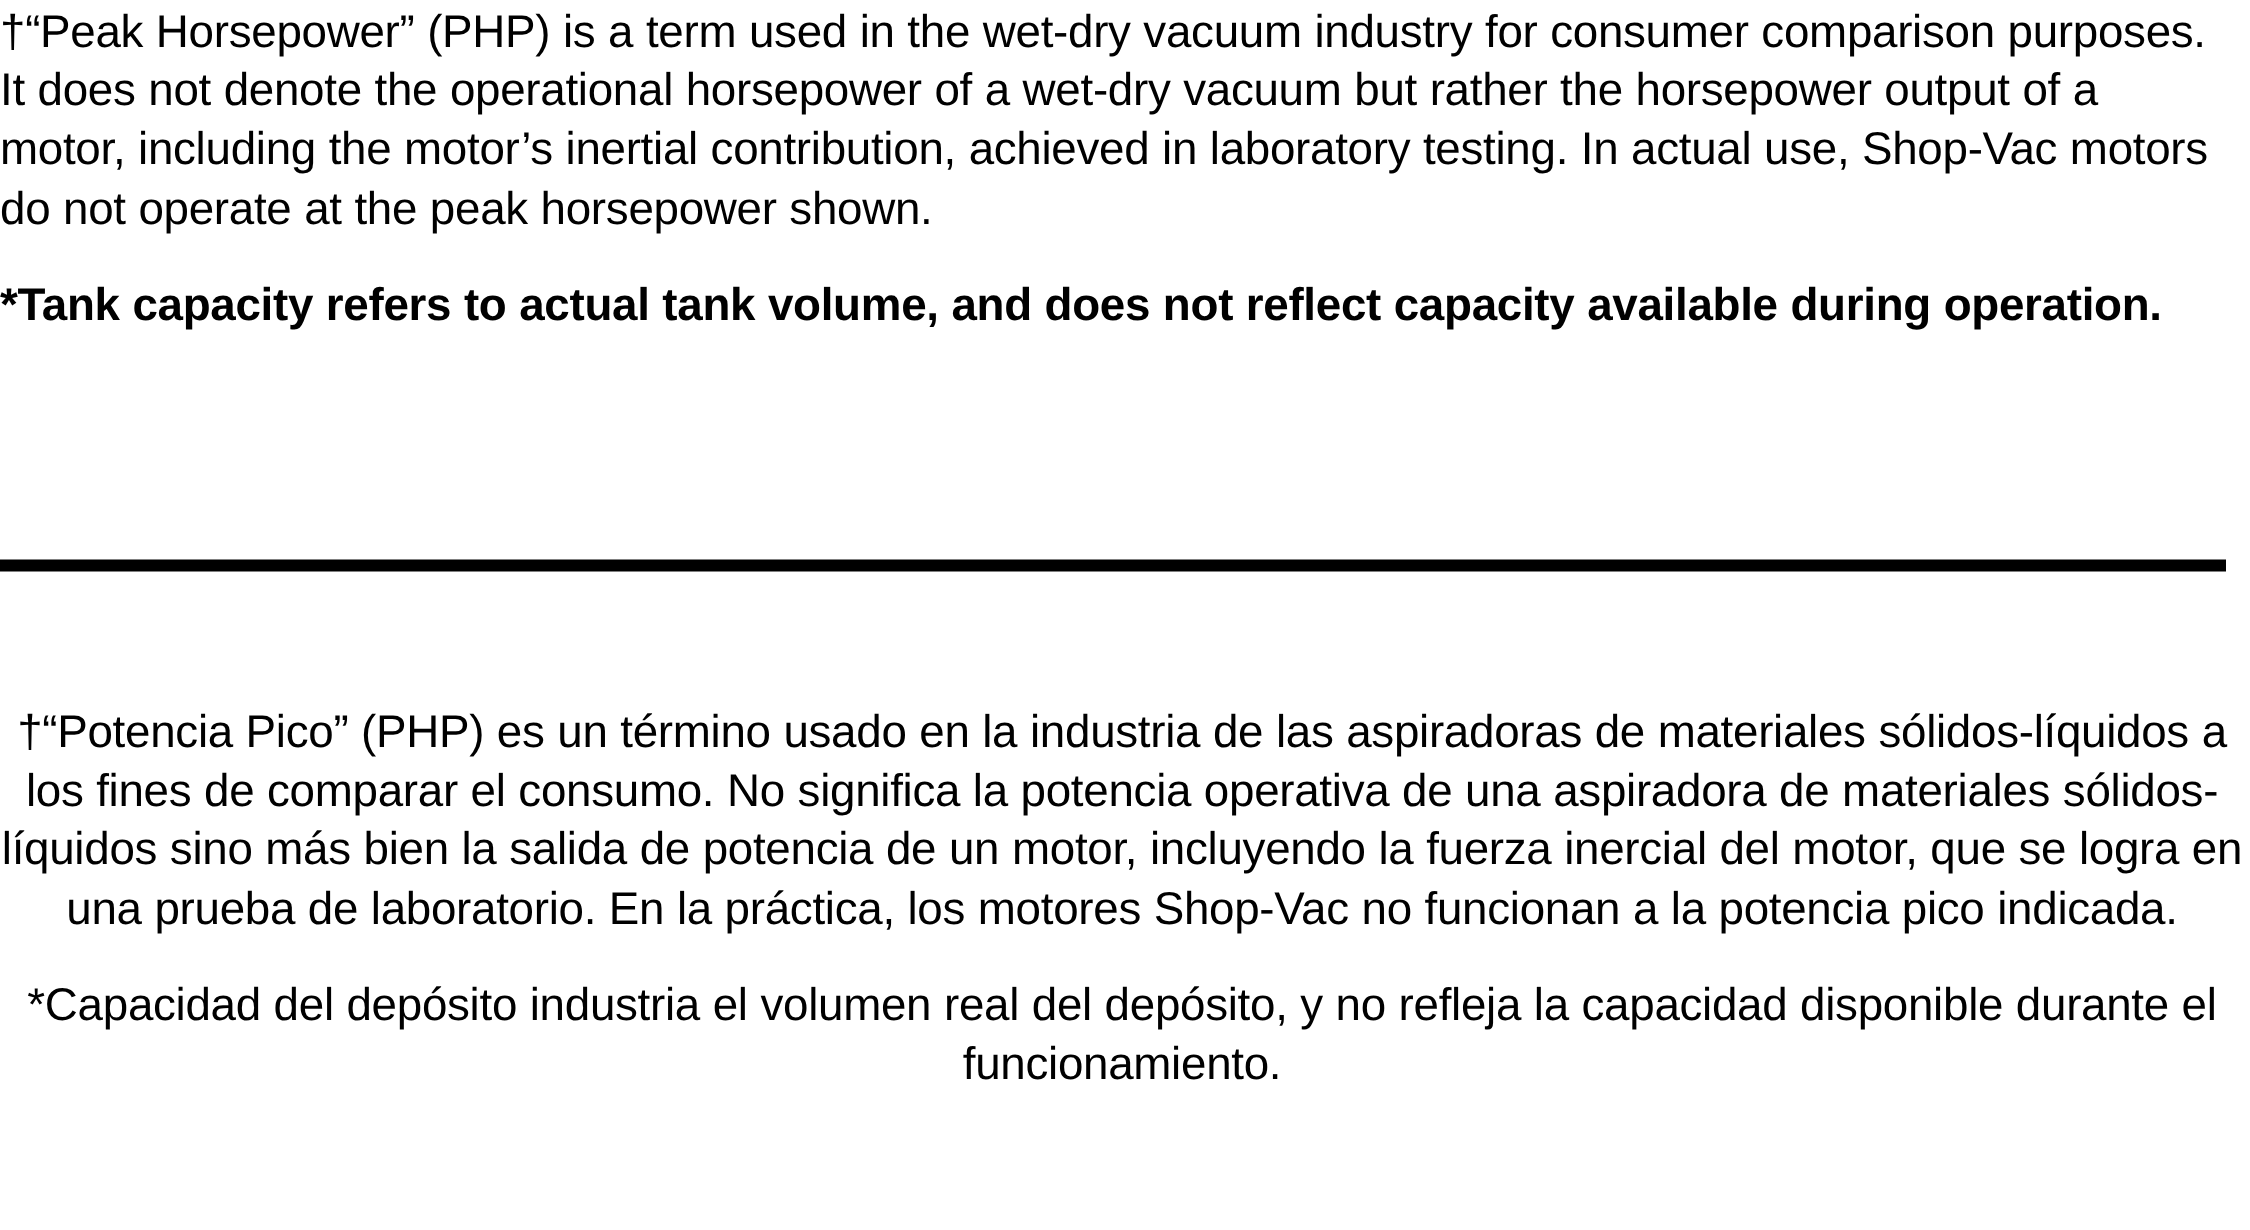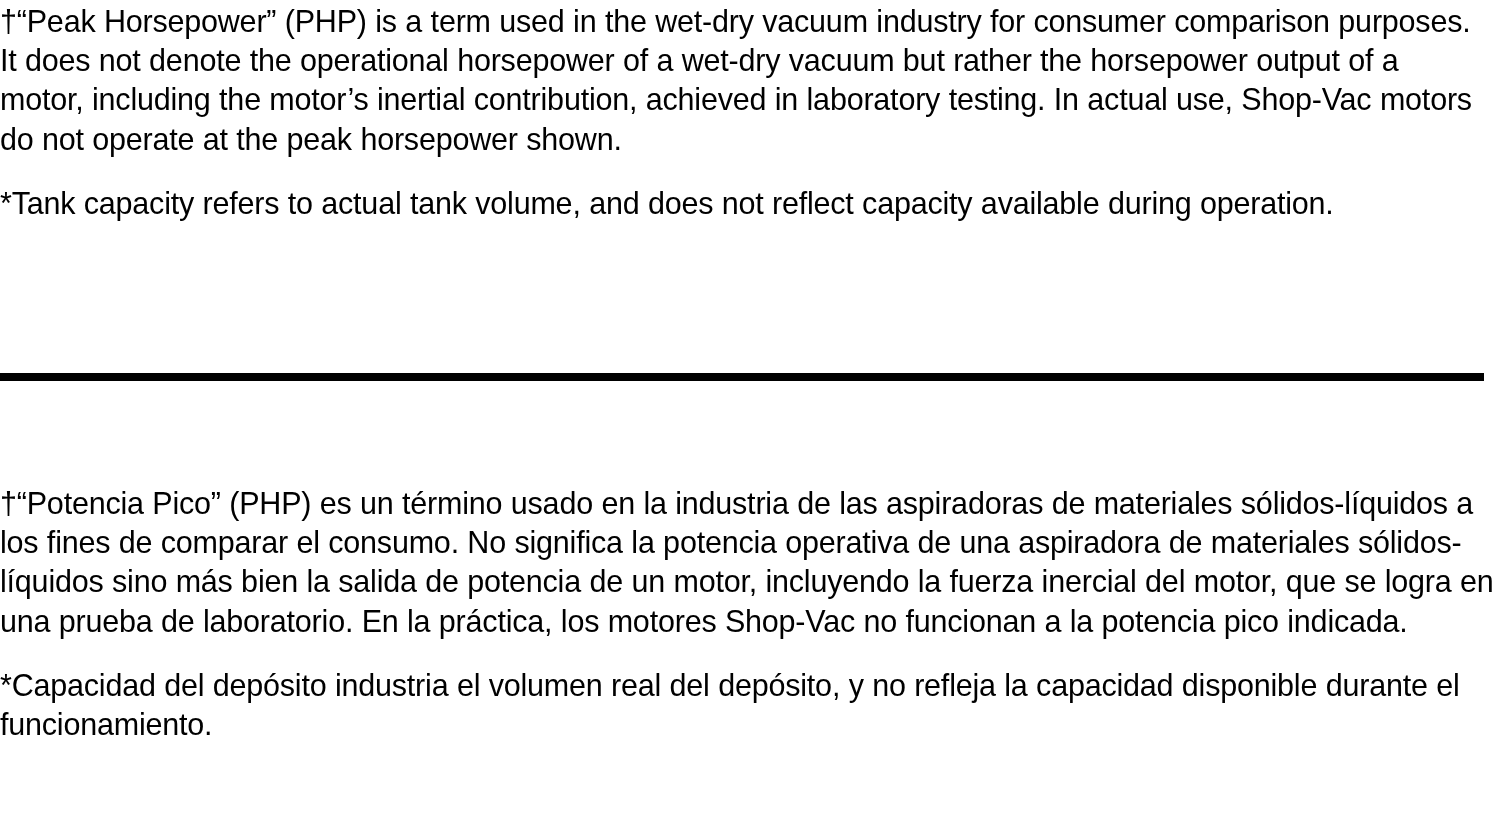--- a/index.html
+++ b/index.html
@@ -35,34 +35,36 @@
     position: absolute;
     top: 0;
     left: 0;
     width: 1490px;
   }
   #english-php-note {
     padding-top: 2px;
   }
   #english-tank-note {
     padding-top: 25px;
+    font-weight: bold;
   }
   .divider {
     position: absolute;
     left: 0;
     top: 373px;
     width: 1484px;
     height: 8px;
     background: #000000;
   }
   #spanish-section {
     position: absolute;
-    top: 484px;
+    top: 469px;
     left: 0;
     width: 1496px;
+    text-align: center;
   }
   #spanish-tank-note {
     padding-top: 25px;
   }
 </style>
 </head>
 <body>
 
 <div class="page">
 

